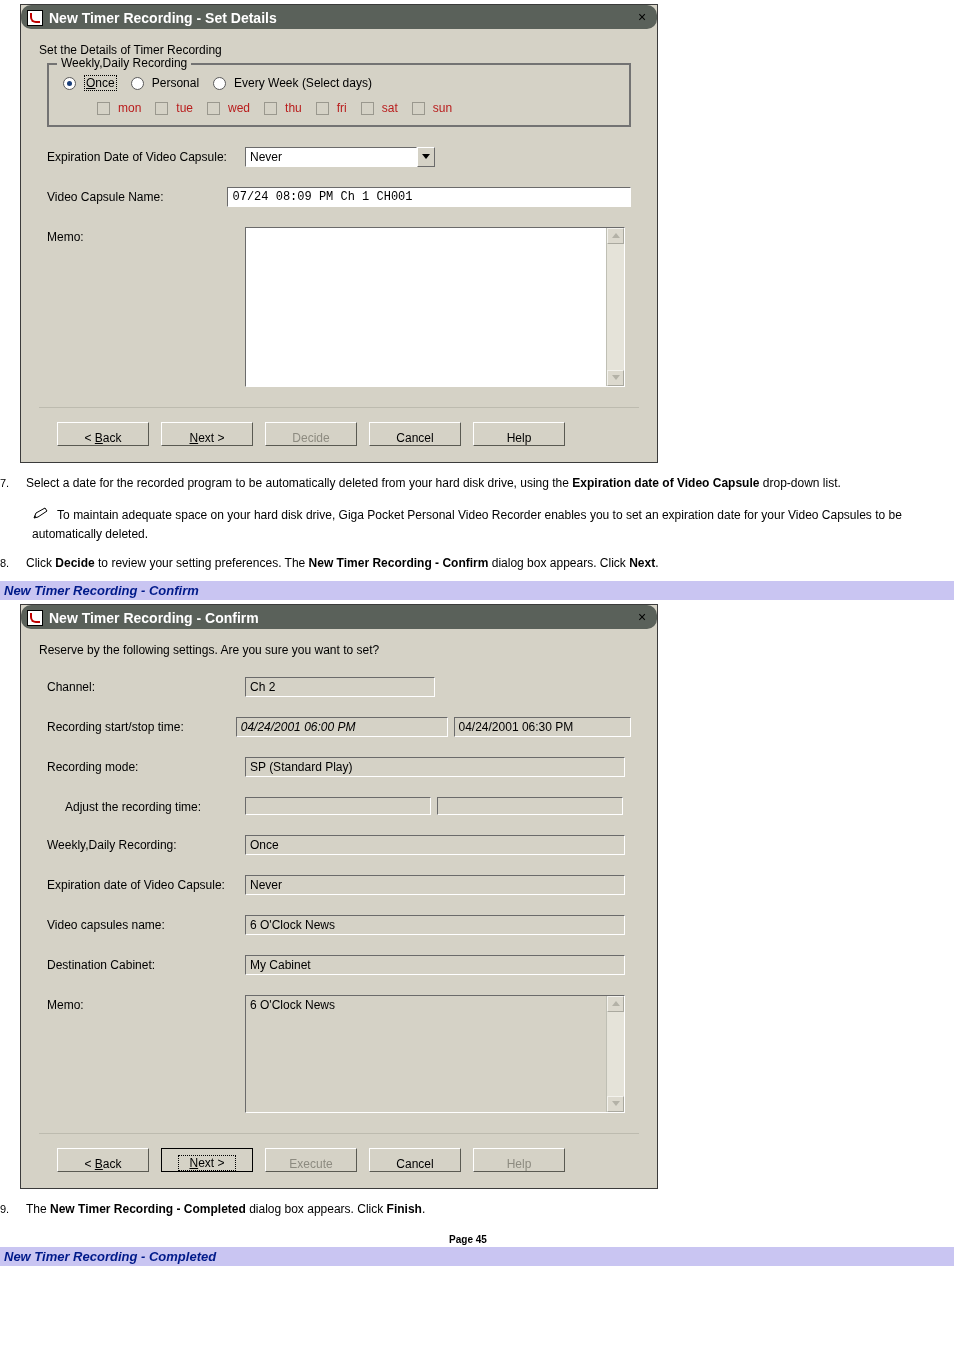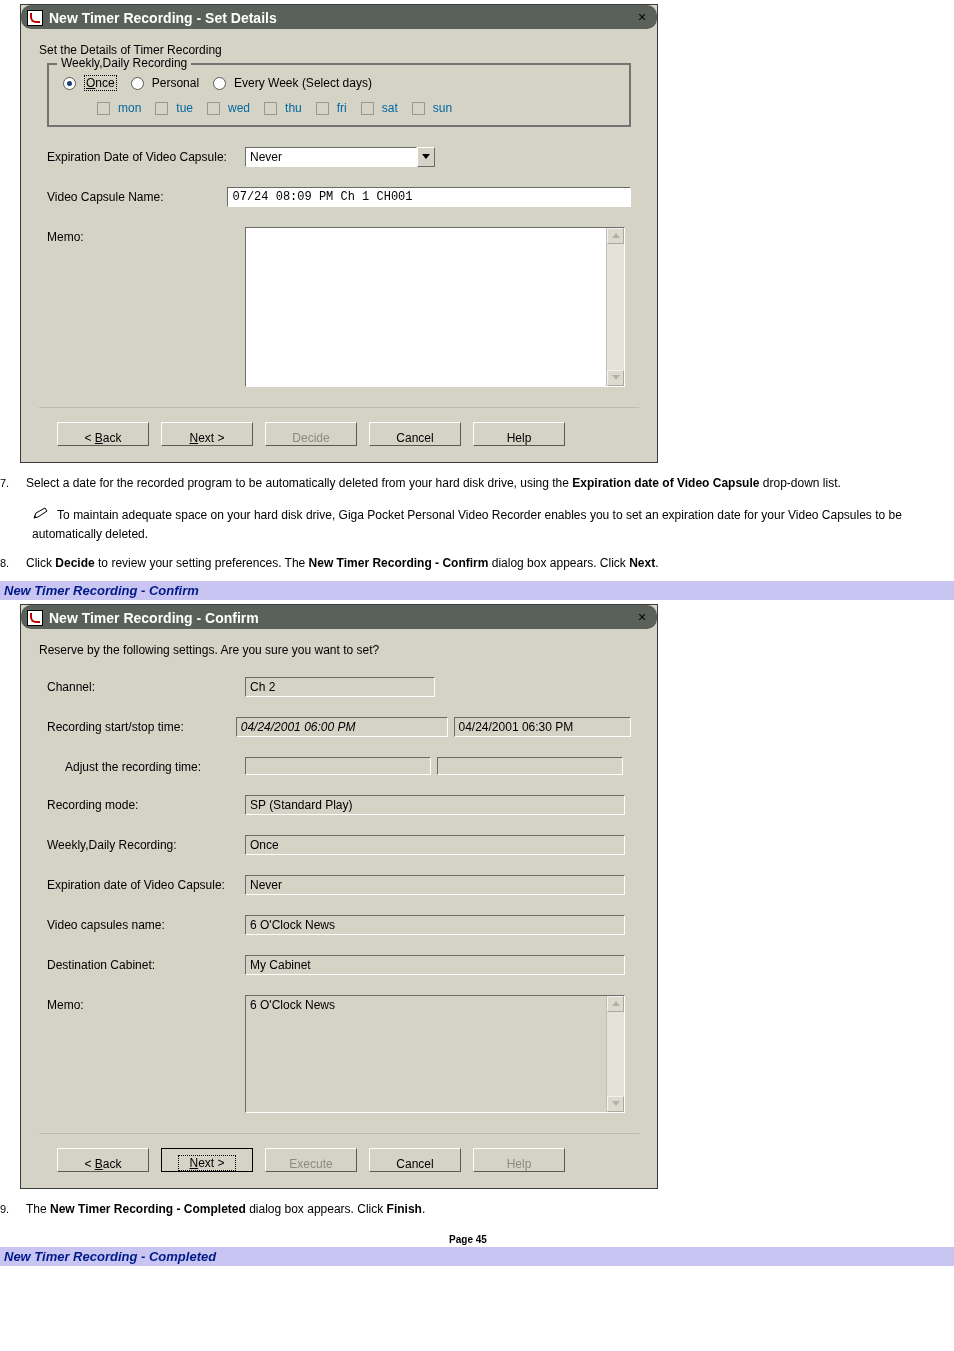--- a/index.html
+++ b/index.html
@@ -101,21 +101,21 @@
   }
   .radio-lbl { margin-right: 6px; }
   .radio-lbl.focused { border: 1px dotted #000; padding: 0 1px; }
   .dow-row { margin-top: 10px; padding-left: 34px; }
   .chk {
     width: 13px; height: 13px;
     border: 1px solid #9a988e;
     background: #d5d2c6;
     display: inline-block;
   }
-  .dow-lbl { color: #0369a1; margin-right: 6px; }
+  .dow-lbl { color: #b91c1c; margin-right: 6px; }
   .form-row {
     display: flex;
     align-items: flex-start;
     margin: 20px 8px;
     gap: 6px;
   }
   .form-lbl { width: 192px; padding-top: 3px; }
   .form-lbl.indent { padding-left: 18px; }
   .sunken {
     border-top: 1px solid #6b6b6b;
@@ -377,27 +377,27 @@
     <div class="form-row">
       <div class="form-lbl">Channel:</div>
       <div class="readonly-field" style="width:190px;">Ch 2</div>
     </div>
     <div class="form-row">
       <div class="form-lbl">Recording start/stop time:</div>
       <div class="readonly-field" style="width:222px;font-style:italic;">04/24/2001 06:00 PM</div>
       <div class="readonly-field" style="width:186px;">04/24/2001 06:30 PM</div>
     </div>
     <div class="form-row">
+      <div class="form-lbl">Recording mode:</div>
+      <div class="readonly-field" style="width:380px;">SP (Standard Play)</div>
+    </div>
+    <div class="form-row">
       <div class="form-lbl indent">Adjust the recording time:</div>
       <div class="readonly-field" style="width:186px;height:18px;"></div>
       <div class="readonly-field" style="width:186px;height:18px;"></div>
-    </div>
-    <div class="form-row">
-      <div class="form-lbl">Recording mode:</div>
-      <div class="readonly-field" style="width:380px;">SP (Standard Play)</div>
     </div>
     <div class="form-row">
       <div class="form-lbl">Weekly,Daily Recording:</div>
       <div class="readonly-field" style="width:380px;">Once</div>
     </div>
     <div class="form-row">
       <div class="form-lbl">Expiration date of Video Capsule:</div>
       <div class="readonly-field" style="width:380px;">Never</div>
     </div>
     <div class="form-row">

